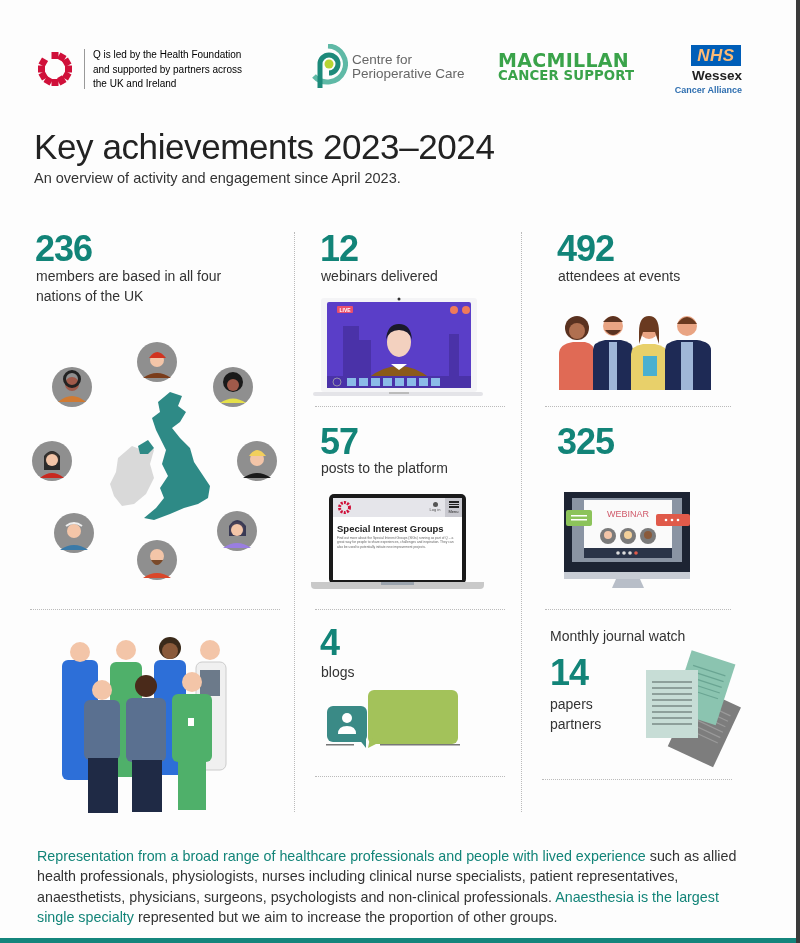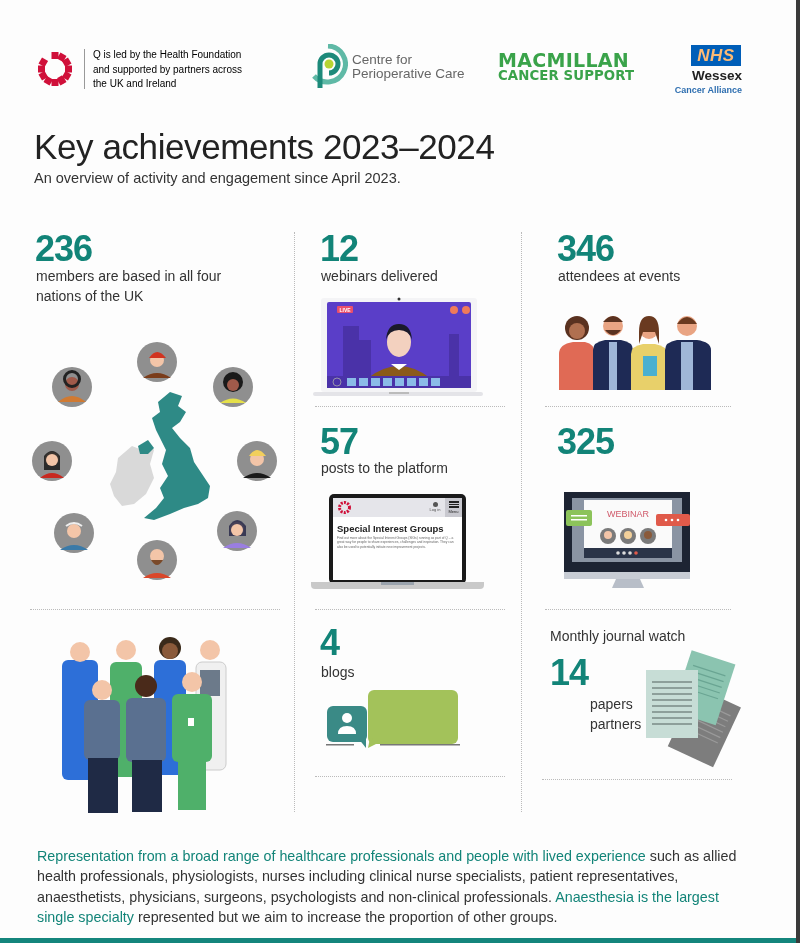--- a/index.html
+++ b/index.html
@@ -253,21 +253,21 @@
       <circle cx="21" cy="30" r="5" fill="#fff"></circle>
       <path d="M12 46 Q12 38 21 38 Q30 38 30 46 Z" fill="#fff"></path>
       <rect x="42" y="2" width="90" height="54" rx="6" fill="#a3c25a"></rect>
       <path d="M44 50 L42 60 L54 54 Z" fill="#a3c25a"></path>
       <rect x="0" y="56" width="28" height="1.5" fill="#777"></rect>
       <rect x="54" y="56" width="80" height="1.5" fill="#777"></rect>
     </svg>
   </div>
   <div class="hdiv" style="left:315px; top:776px; width:190px;"></div>
 
-  <div class="big" style="left:557px; top:231px;">346</div>
+  <div class="big" style="left:557px; top:231px;">492</div>
   <div class="lbl" style="left:558px; top:266px;">attendees at events</div>
 
   <div class="abs" style="left:555px; top:310px; width:165px; height:80px;">
     <svg width="165" height="80" viewBox="0 0 165 80">
       <path d="M4 80 L4 44 Q4 34 18 32 L30 32 Q40 34 40 44 L40 80 Z" fill="#e06a55"></path>
       <circle cx="22" cy="18" r="12" fill="#5a3220"></circle>
         <circle cx="22" cy="21" r="8" fill="#b07050"></circle>
       <path d="M38 80 L38 40 Q38 32 50 30 L66 30 Q78 32 78 40 L78 80 Z" fill="#1e2a55"></path>
       <rect x="54" y="32" width="8" height="48" fill="#9fb6d8"></rect>
       <circle cx="58" cy="16" r="10" fill="#e9a483"></circle>
@@ -312,21 +312,21 @@
         <circle cx="110" cy="28" r="1.3" fill="#fff"></circle>
         <circle cx="116" cy="28" r="1.3" fill="#fff"></circle>
       <rect x="2" y="80" width="126" height="7" fill="#c7ccd4"></rect>
       <path d="M54 87 L78 87 L82 96 L50 96 Z" fill="#b8bec8"></path>
     </svg>
   </div>
   <div class="hdiv" style="left:545px; top:609px; width:186px;"></div>
 
   <div class="lbl" style="left:550px; top:626px;">Monthly journal watch</div>
   <div class="big" style="left:550px; top:655px;">14</div>
-  <div class="lbl" style="left:550px; top:694px;margin-left:40px;">
+  <div class="lbl" style="left:550px; top:694px;">
     <div>papers</div>
     <div>partners</div>
   </div>
 
   <div class="abs" style="left:642px; top:650px; width:100px; height:120px;">
     <svg width="100" height="120" viewBox="0 0 100 120">
       <g transform="rotate(25 62 80)">
         <rect x="36" y="44" width="50" height="66" fill="#7d7d7d"></rect>
         <g stroke="#9a9a9a" stroke-width="1.2">
             <line x1="42" y1="56" x2="80" y2="56"></line>

